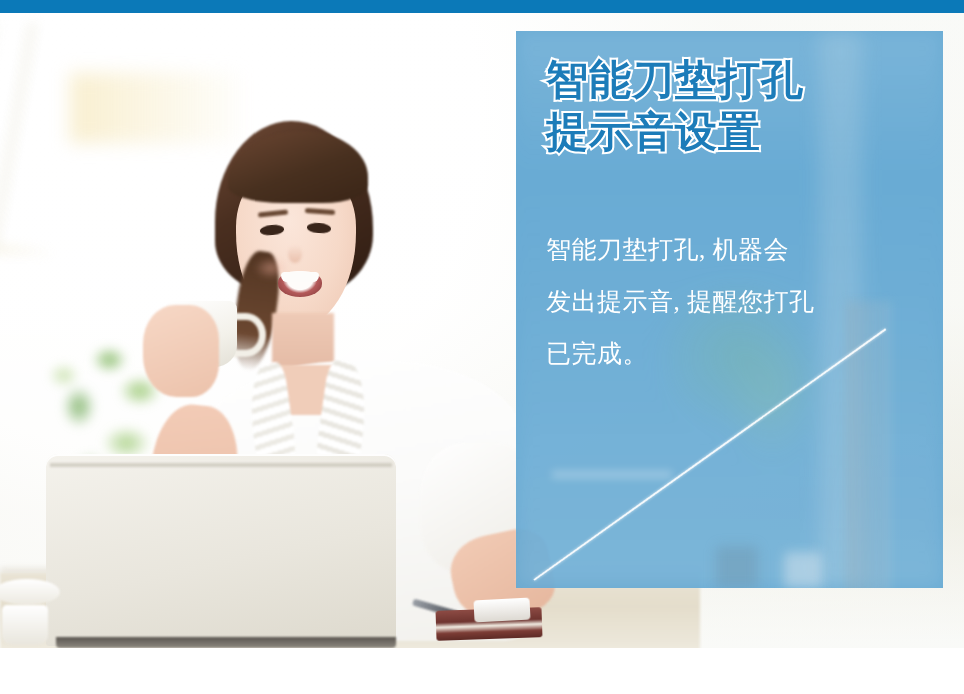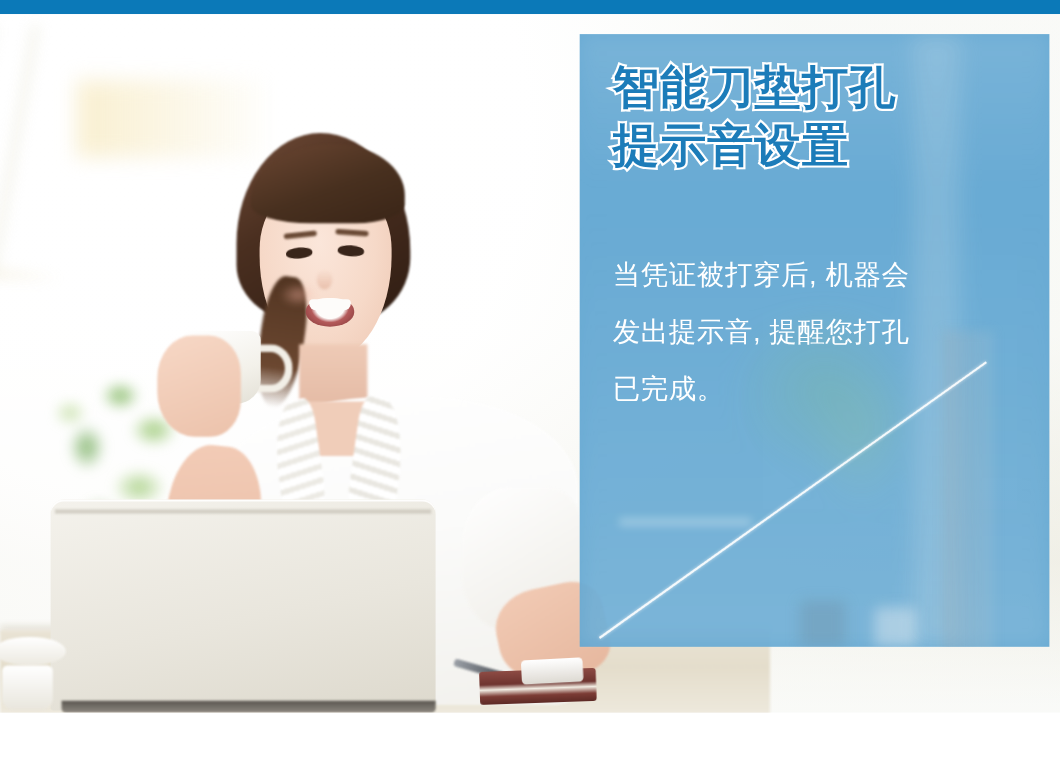--- a/index.html
+++ b/index.html
@@ -341,27 +341,28 @@
     width: 48px; height: 7px;
     background: linear-gradient(90deg, #9a9fa6, #4a4f56);
     border-radius: 3px;
     transform: rotate(16deg);
     filter: blur(.8px);
   }
 
   
   .panel {
     position: absolute;
-    left: 527px;
+    left: 516px;
     top: 31px;
     width: 427px;
     height: 557px;
     overflow: hidden;
     background: rgba(94,165,209,0.93);
     box-shadow: 0 0 0 1px rgba(255,255,255,0.04);
+    font-family: Liberation Serif, serif;
   }
   
   .panel-bg {
     position: absolute;
     inset: 0;
     background:
       radial-gradient(ellipse 120px 110px at 52% 58%, rgba(128,186,142,.34), rgba(128,186,142,0) 72%),
       radial-gradient(ellipse 70px 90px at 60% 66%, rgba(150,200,160,.26), rgba(150,200,160,0) 74%),
       linear-gradient(90deg, rgba(255,255,255,0) 0 70%, rgba(222,232,236,.22) 72% 80%, rgba(255,255,255,0) 82% 100%),
       linear-gradient(180deg, rgba(255,255,255,.12) 0%, rgba(255,255,255,0) 26%, rgba(255,255,255,.06) 60%, rgba(255,255,255,.14) 100%);
@@ -496,21 +497,21 @@
   <div class="panel">
     <div class="panel-bg"></div>
     <div class="panel-shelf"></div>
     <div class="panel-door"></div>
     <div class="panel-pot-a"></div>
     <div class="panel-pot-b"></div>
 
     <div class="panel-heading">智能刀垫打孔
 提示音设置</div>
 
-    <div class="panel-body">当凭证被打穿后, 机器会
+    <div class="panel-body">智能刀垫打孔, 机器会
 发出提示音, 提醒您打孔
 已完成。</div>
 
     <div class="panel-diagonal"></div>
   </div>
 
   <div class="bottom-white"></div>
 
 </div>
 

